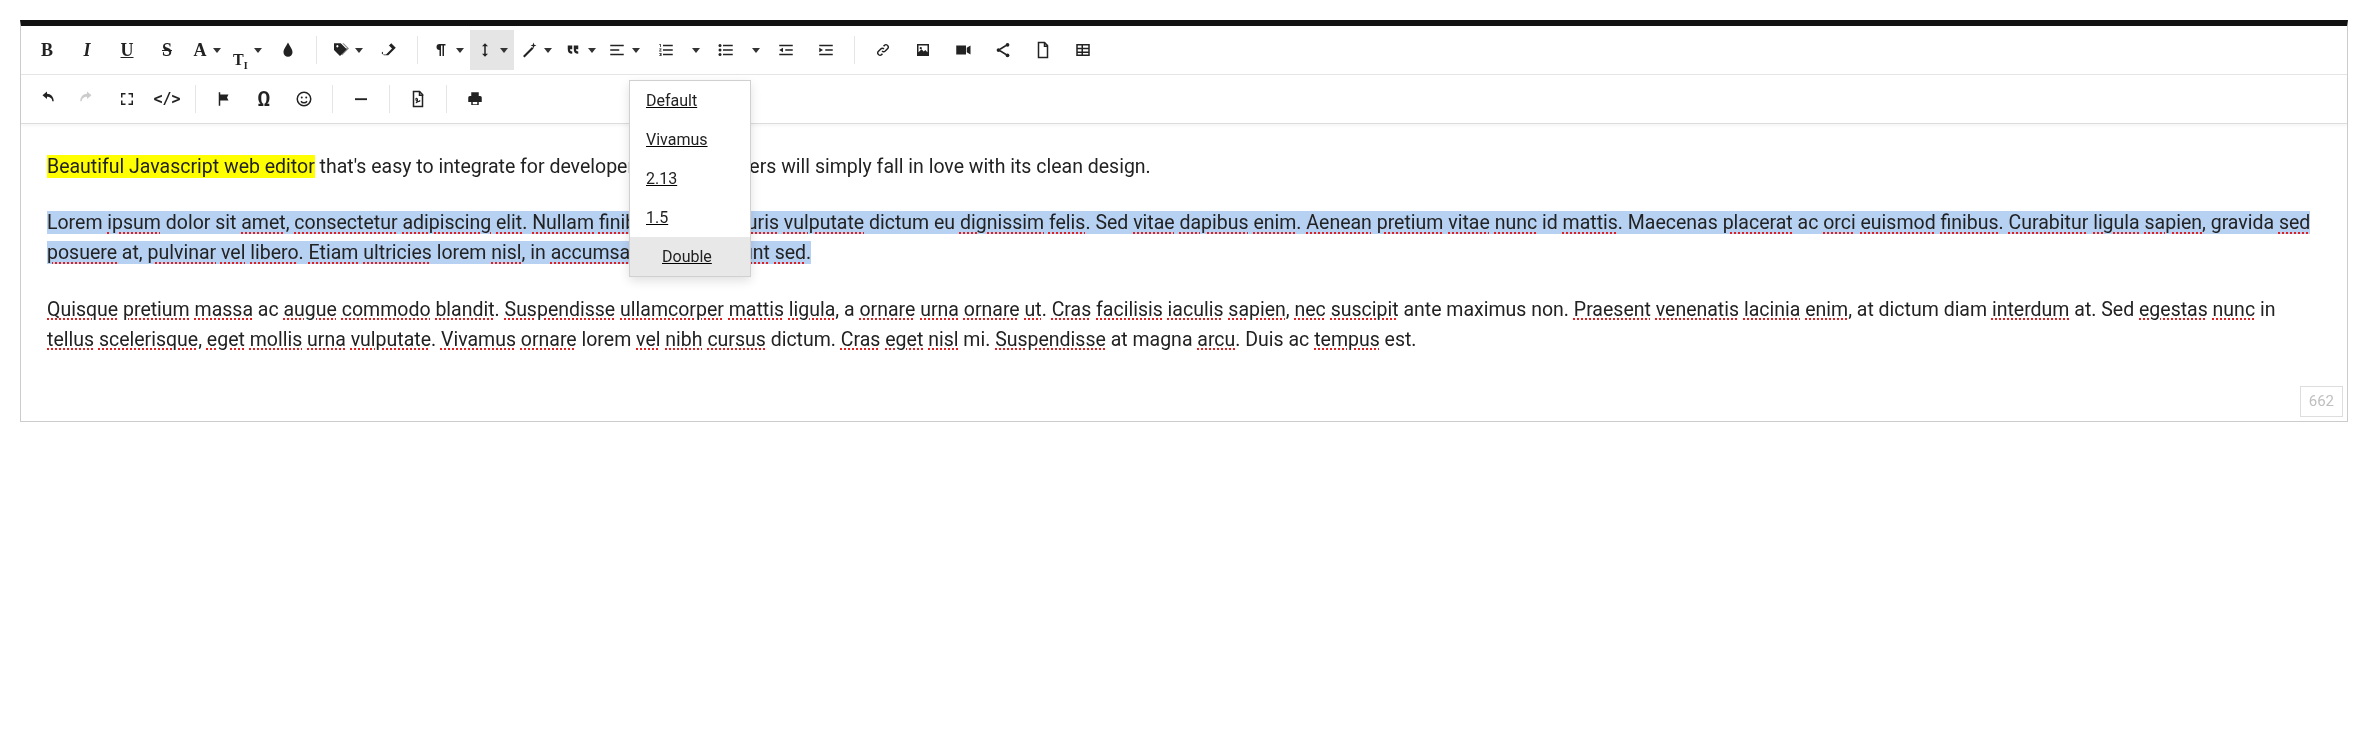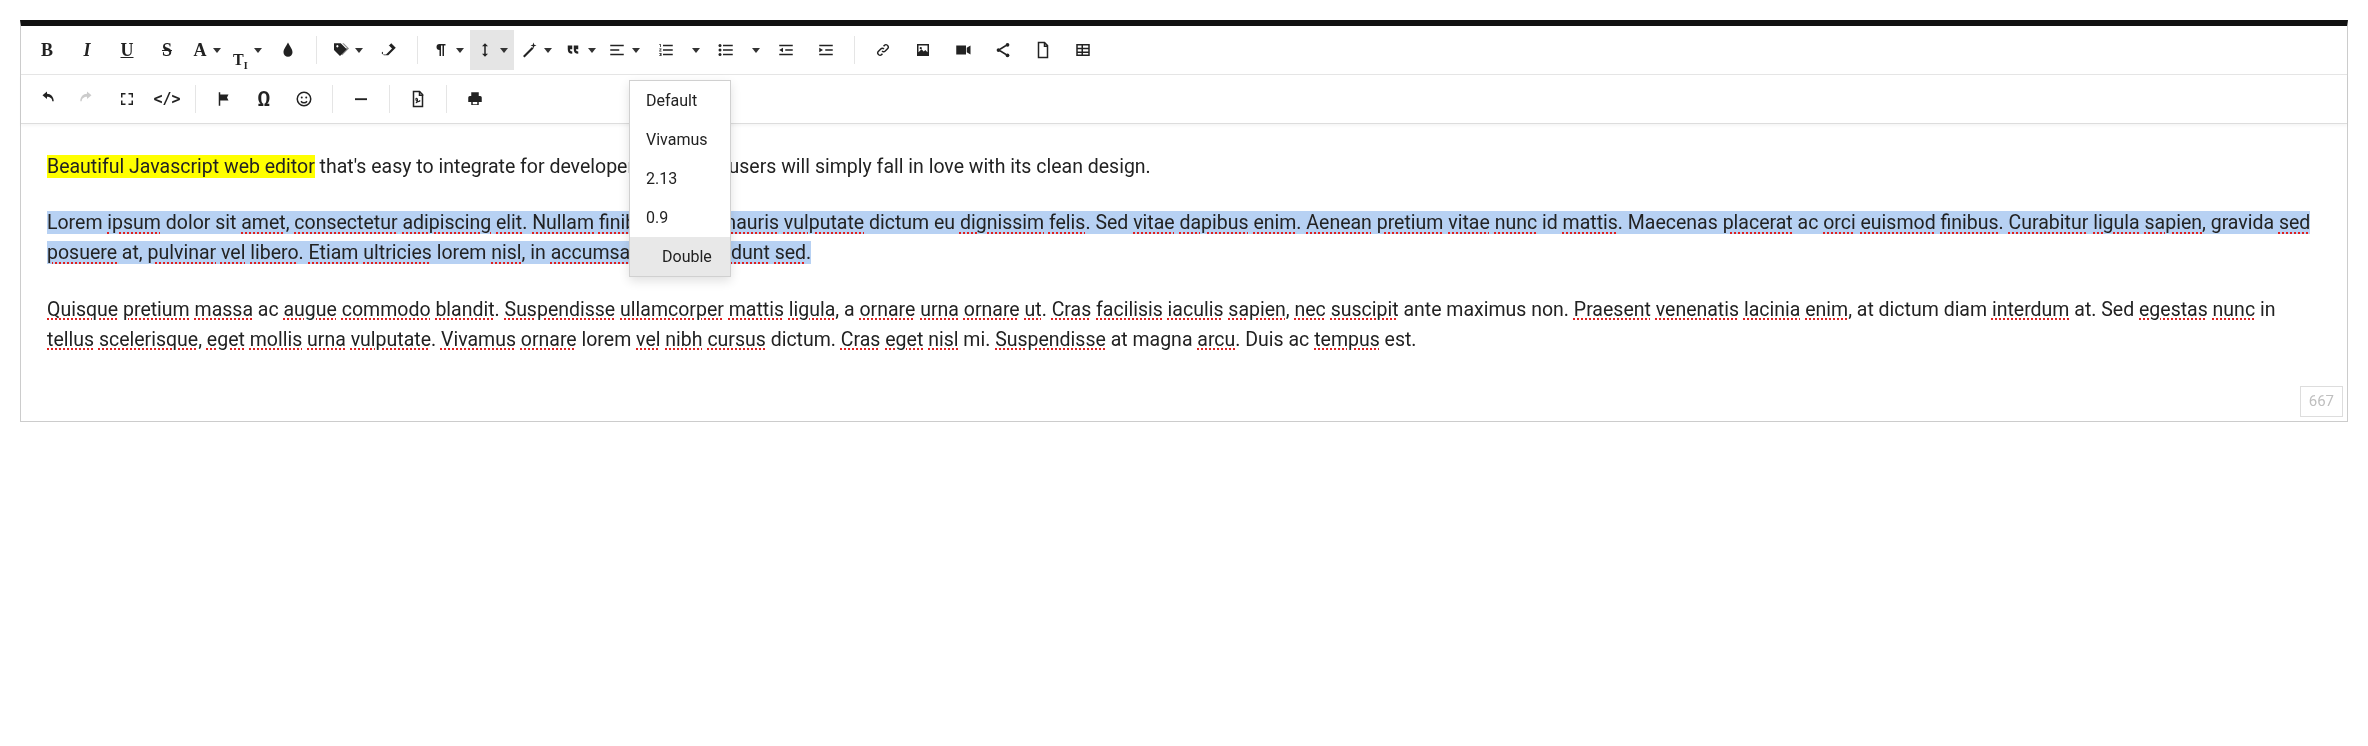--- a/index.html
+++ b/index.html
@@ -57,25 +57,26 @@
   .t-glyph { font-weight: 700; font-size: 16px; font-family: Georgia, serif; margin-top: 23px; }
   .t-sub { font-size: 10px; vertical-align: sub; }
   .omega { font-size: 20px; font-weight: 600; }
   .code-glyph { font-family: monospace; font-size: 15px; font-weight: 700; }
 
   
   .dropdown {
     position: absolute;
     top: 54px;
     left: 608px;
-    width: 102px;
+    width: 122px;
     background: #fff;
     border: 1px solid #d0d0d0;
     box-shadow: 0 4px 10px rgba(0,0,0,.12);
     z-index: 100;
+    text-decoration: underline;
   }
   .dropdown-item {
     padding: 10px 16px;
     font-size: 16px;
     color: #222;
     cursor: pointer;
   }
   .dropdown-item.hover { background: #e8e8e8; padding-left: 32px; }
 
   
@@ -244,21 +245,21 @@
     <span class="tb-btn">
       <svg viewBox="0 0 24 24">
           <path d="M3 4h18v16H3V4zm2 2v3h5V6H5zm7 0v3h7V6h-7zM5 11v3h5v-3H5zm7 0v3h7v-3h-7zM5 16v2h5v-2H5zm7 0v2h7v-2h-7z"></path>
         </svg>
     </span>
 
     <div class="dropdown">
       <div class="dropdown-item">Default</div>
       <div class="dropdown-item">Vivamus</div>
       <div class="dropdown-item">2.13</div>
-      <div class="dropdown-item">0.9</div>
+      <div class="dropdown-item">1.5</div>
       <div class="dropdown-item hover">Double</div>
     </div>
   </div>
 
   <div class="toolbar" style="border-bottom:1px solid #ddd; box-shadow:0 2px 3px rgba(0,0,0,.04)">
     <span class="tb-btn">
       <svg viewBox="0 0 24 24">
           <path d="M12 5V2L6 7l6 5V9c4 0 7 2 7 6h2c0-6-4-10-9-10z"></path>
         </svg>
     </span>
@@ -314,15 +315,15 @@
     </span>
   </div>
 
   <div class="content">
     <p>
       <span class="hl">Beautiful Javascript web editor</span><span> that's easy to integrate for developers and your users will simply fall in love with its clean design.</span>
     </p>
     <p id="p2"><span class="sel">Lorem <span class="spellerr">ipsum</span> dolor sit <span class="spellerr">amet</span>, <span class="spellerr">consectetur</span> <span class="spellerr">adipiscing</span> <span class="spellerr">elit</span>. <span class="spellerr">Nullam</span> <span class="spellerr">finibus</span> est ac <span class="spellerr">mauris</span> <span class="spellerr">vulputate</span> dictum eu <span class="spellerr">dignissim</span> <span class="spellerr">felis</span>. Sed <span class="spellerr">vitae</span> <span class="spellerr">dapibus</span> <span class="spellerr">enim</span>. <span class="spellerr">Aenean</span> <span class="spellerr">pretium</span> <span class="spellerr">vitae</span> <span class="spellerr">nunc</span> id <span class="spellerr">mattis</span>. Maecenas <span class="spellerr">placerat</span> ac <span class="spellerr">orci</span> <span class="spellerr">euismod</span> <span class="spellerr">finibus</span>. <span class="spellerr">Curabitur</span> <span class="spellerr">ligula</span> <span class="spellerr">sapien</span>, gravida <span class="spellerr">sed</span> <span class="spellerr">posuere</span> at, <span class="spellerr">pulvinar</span> <span class="spellerr">vel</span> <span class="spellerr">libero</span>. <span class="spellerr">Etiam</span> <span class="spellerr">ultricies</span> lorem <span class="spellerr">nisl</span>, in <span class="spellerr">accumsan</span> diam <span class="spellerr">tincidunt</span> <span class="spellerr">sed</span>.</span></p>
     <p id="p3"><span class="spellerr">Quisque</span> <span class="spellerr">pretium</span> <span class="spellerr">massa</span> ac <span class="spellerr">augue</span> <span class="spellerr">commodo</span> <span class="spellerr">blandit</span>. <span class="spellerr">Suspendisse</span> <span class="spellerr">ullamcorper</span> <span class="spellerr">mattis</span> <span class="spellerr">ligula</span>, a <span class="spellerr">ornare</span> <span class="spellerr">urna</span> <span class="spellerr">ornare</span> <span class="spellerr">ut</span>. <span class="spellerr">Cras</span> <span class="spellerr">facilisis</span> <span class="spellerr">iaculis</span> <span class="spellerr">sapien</span>, <span class="spellerr">nec</span> <span class="spellerr">suscipit</span> ante maximus non. <span class="spellerr">Praesent</span> <span class="spellerr">venenatis</span> <span class="spellerr">lacinia</span> <span class="spellerr">enim</span>, at dictum diam <span class="spellerr">interdum</span> at. Sed <span class="spellerr">egestas</span> <span class="spellerr">nunc</span> in <span class="spellerr">tellus</span> <span class="spellerr">scelerisque</span>, <span class="spellerr">eget</span> <span class="spellerr">mollis</span> <span class="spellerr">urna</span> <span class="spellerr">vulputate</span>. <span class="spellerr">Vivamus</span> <span class="spellerr">ornare</span> lorem <span class="spellerr">vel</span> <span class="spellerr">nibh</span> <span class="spellerr">cursus</span> dictum. <span class="spellerr">Cras</span> <span class="spellerr">eget</span> <span class="spellerr">nisl</span> mi. <span class="spellerr">Suspendisse</span> at magna <span class="spellerr">arcu</span>. Duis ac <span class="spellerr">tempus</span> est.</p>
 
-    <div class="char-counter">667</div>
+    <div class="char-counter">662</div>
   </div>
 </div>
 
 </body></html>

